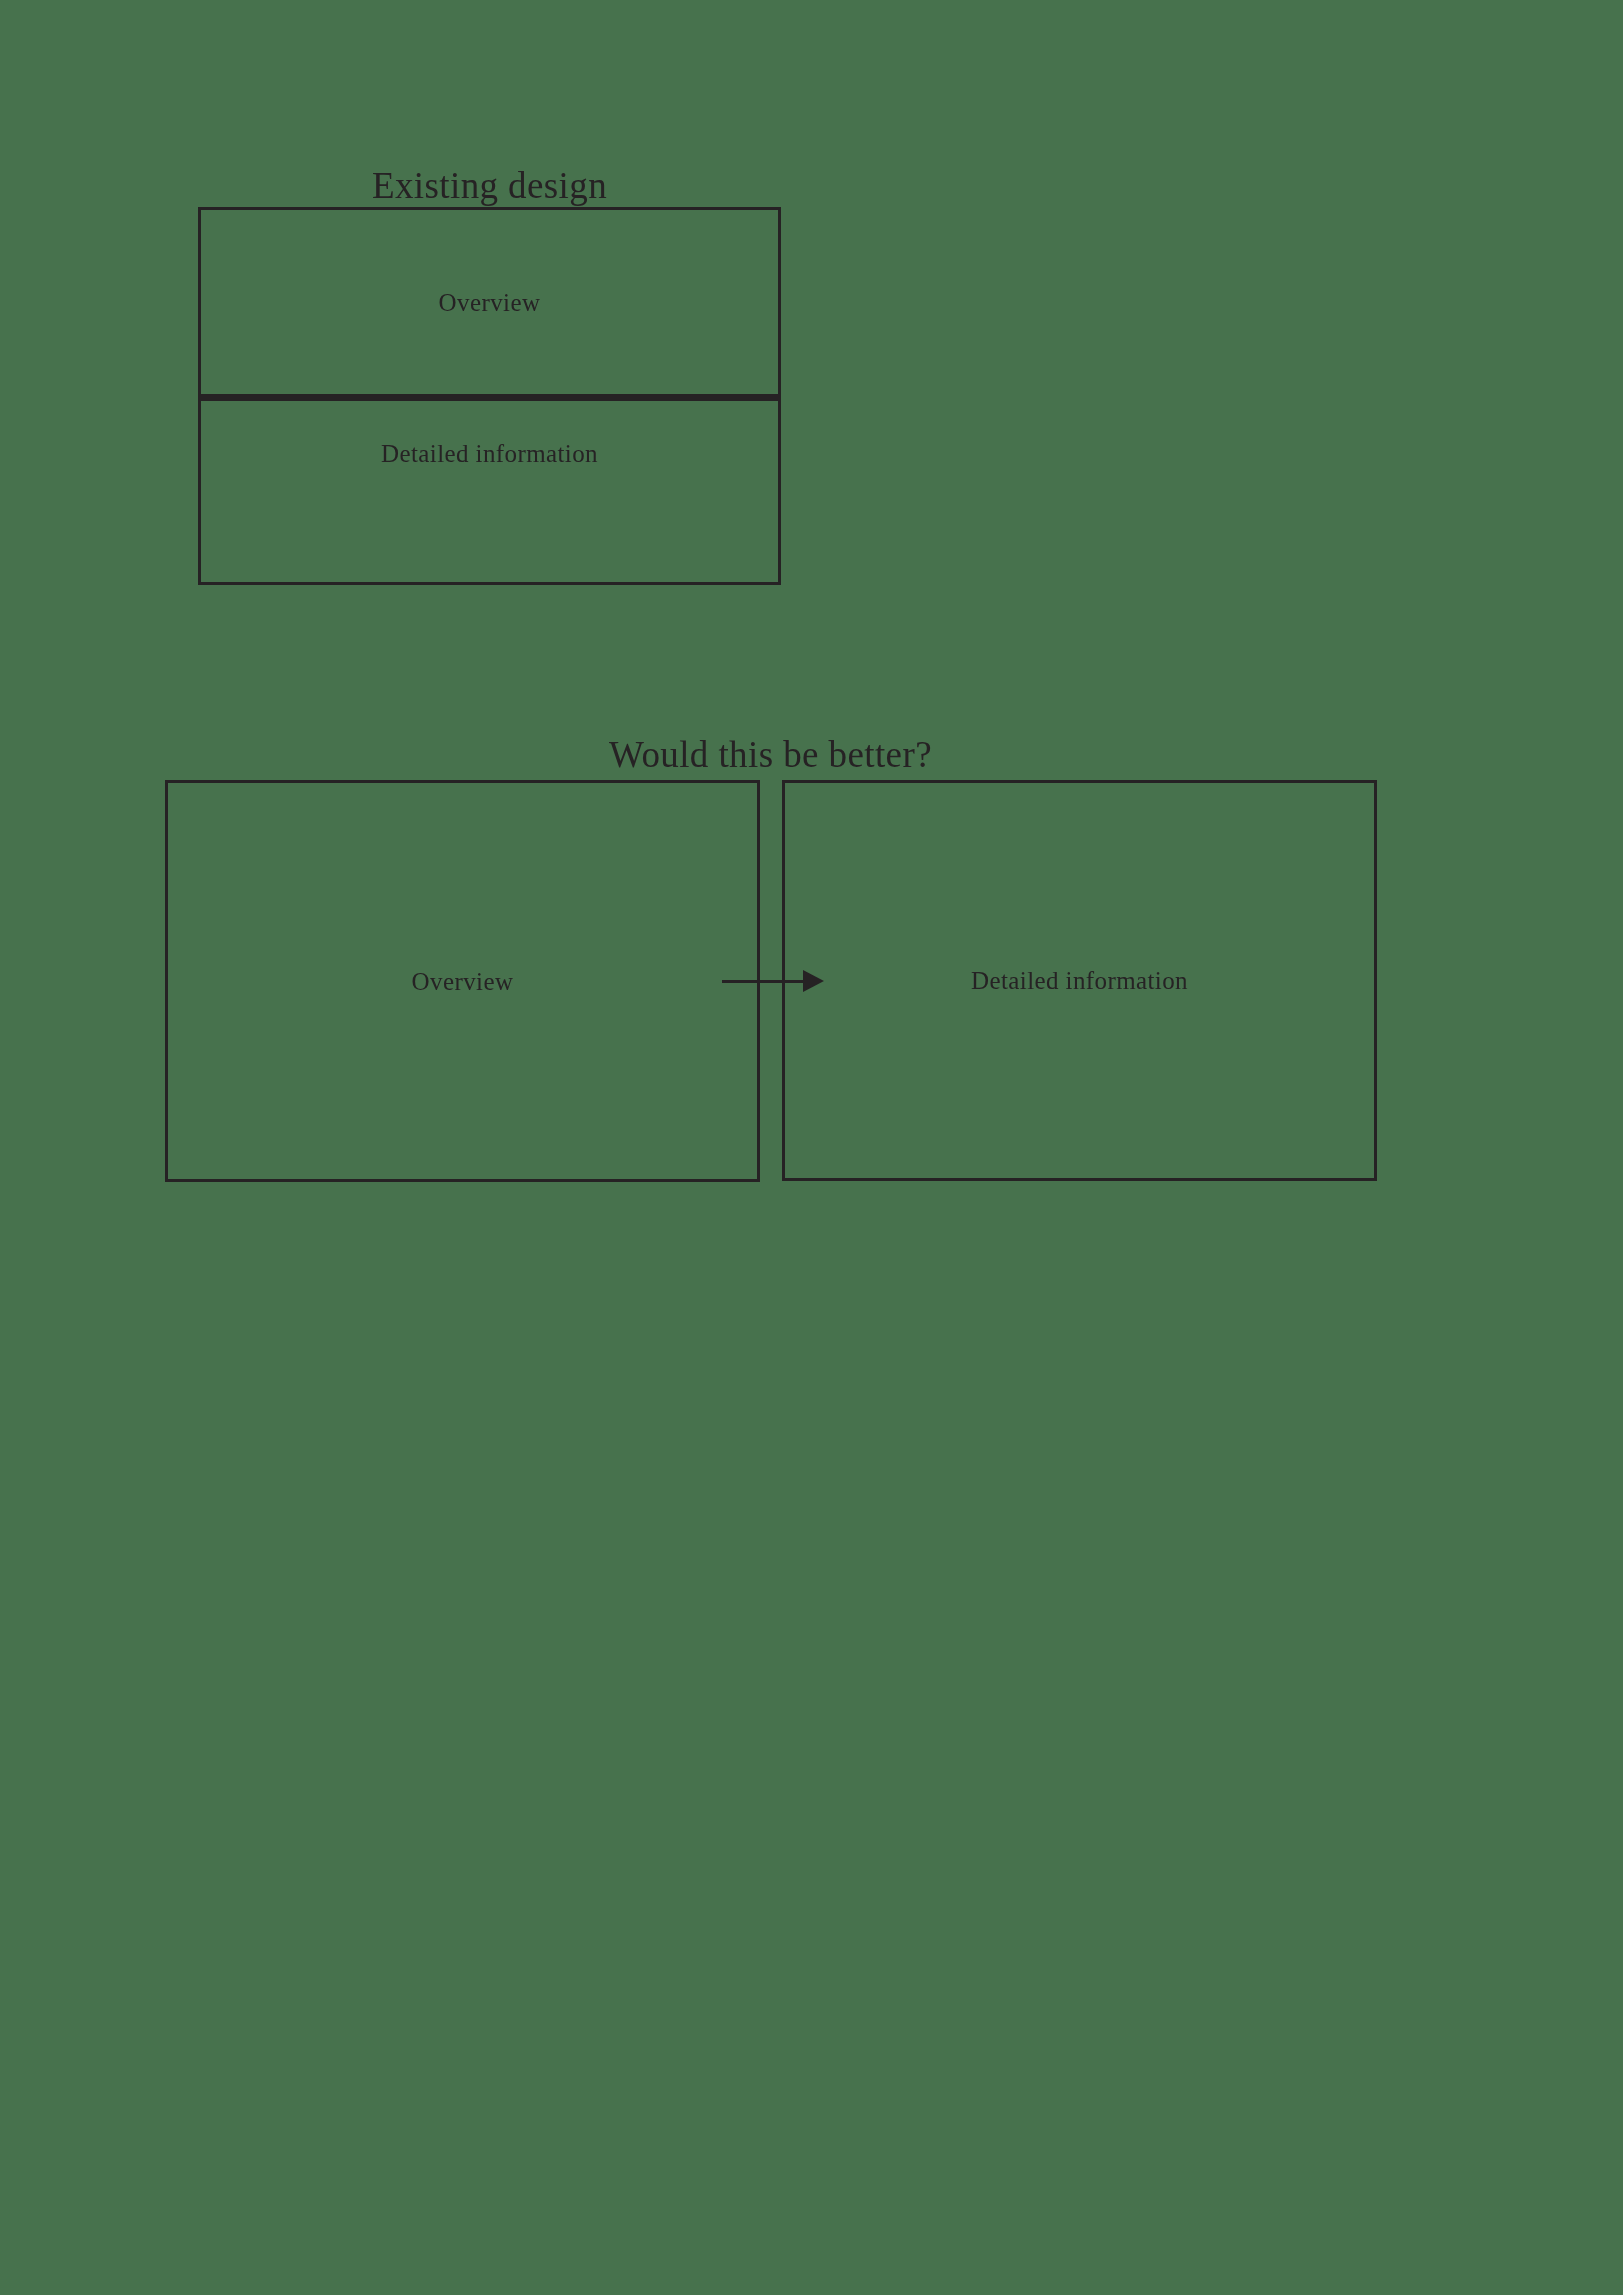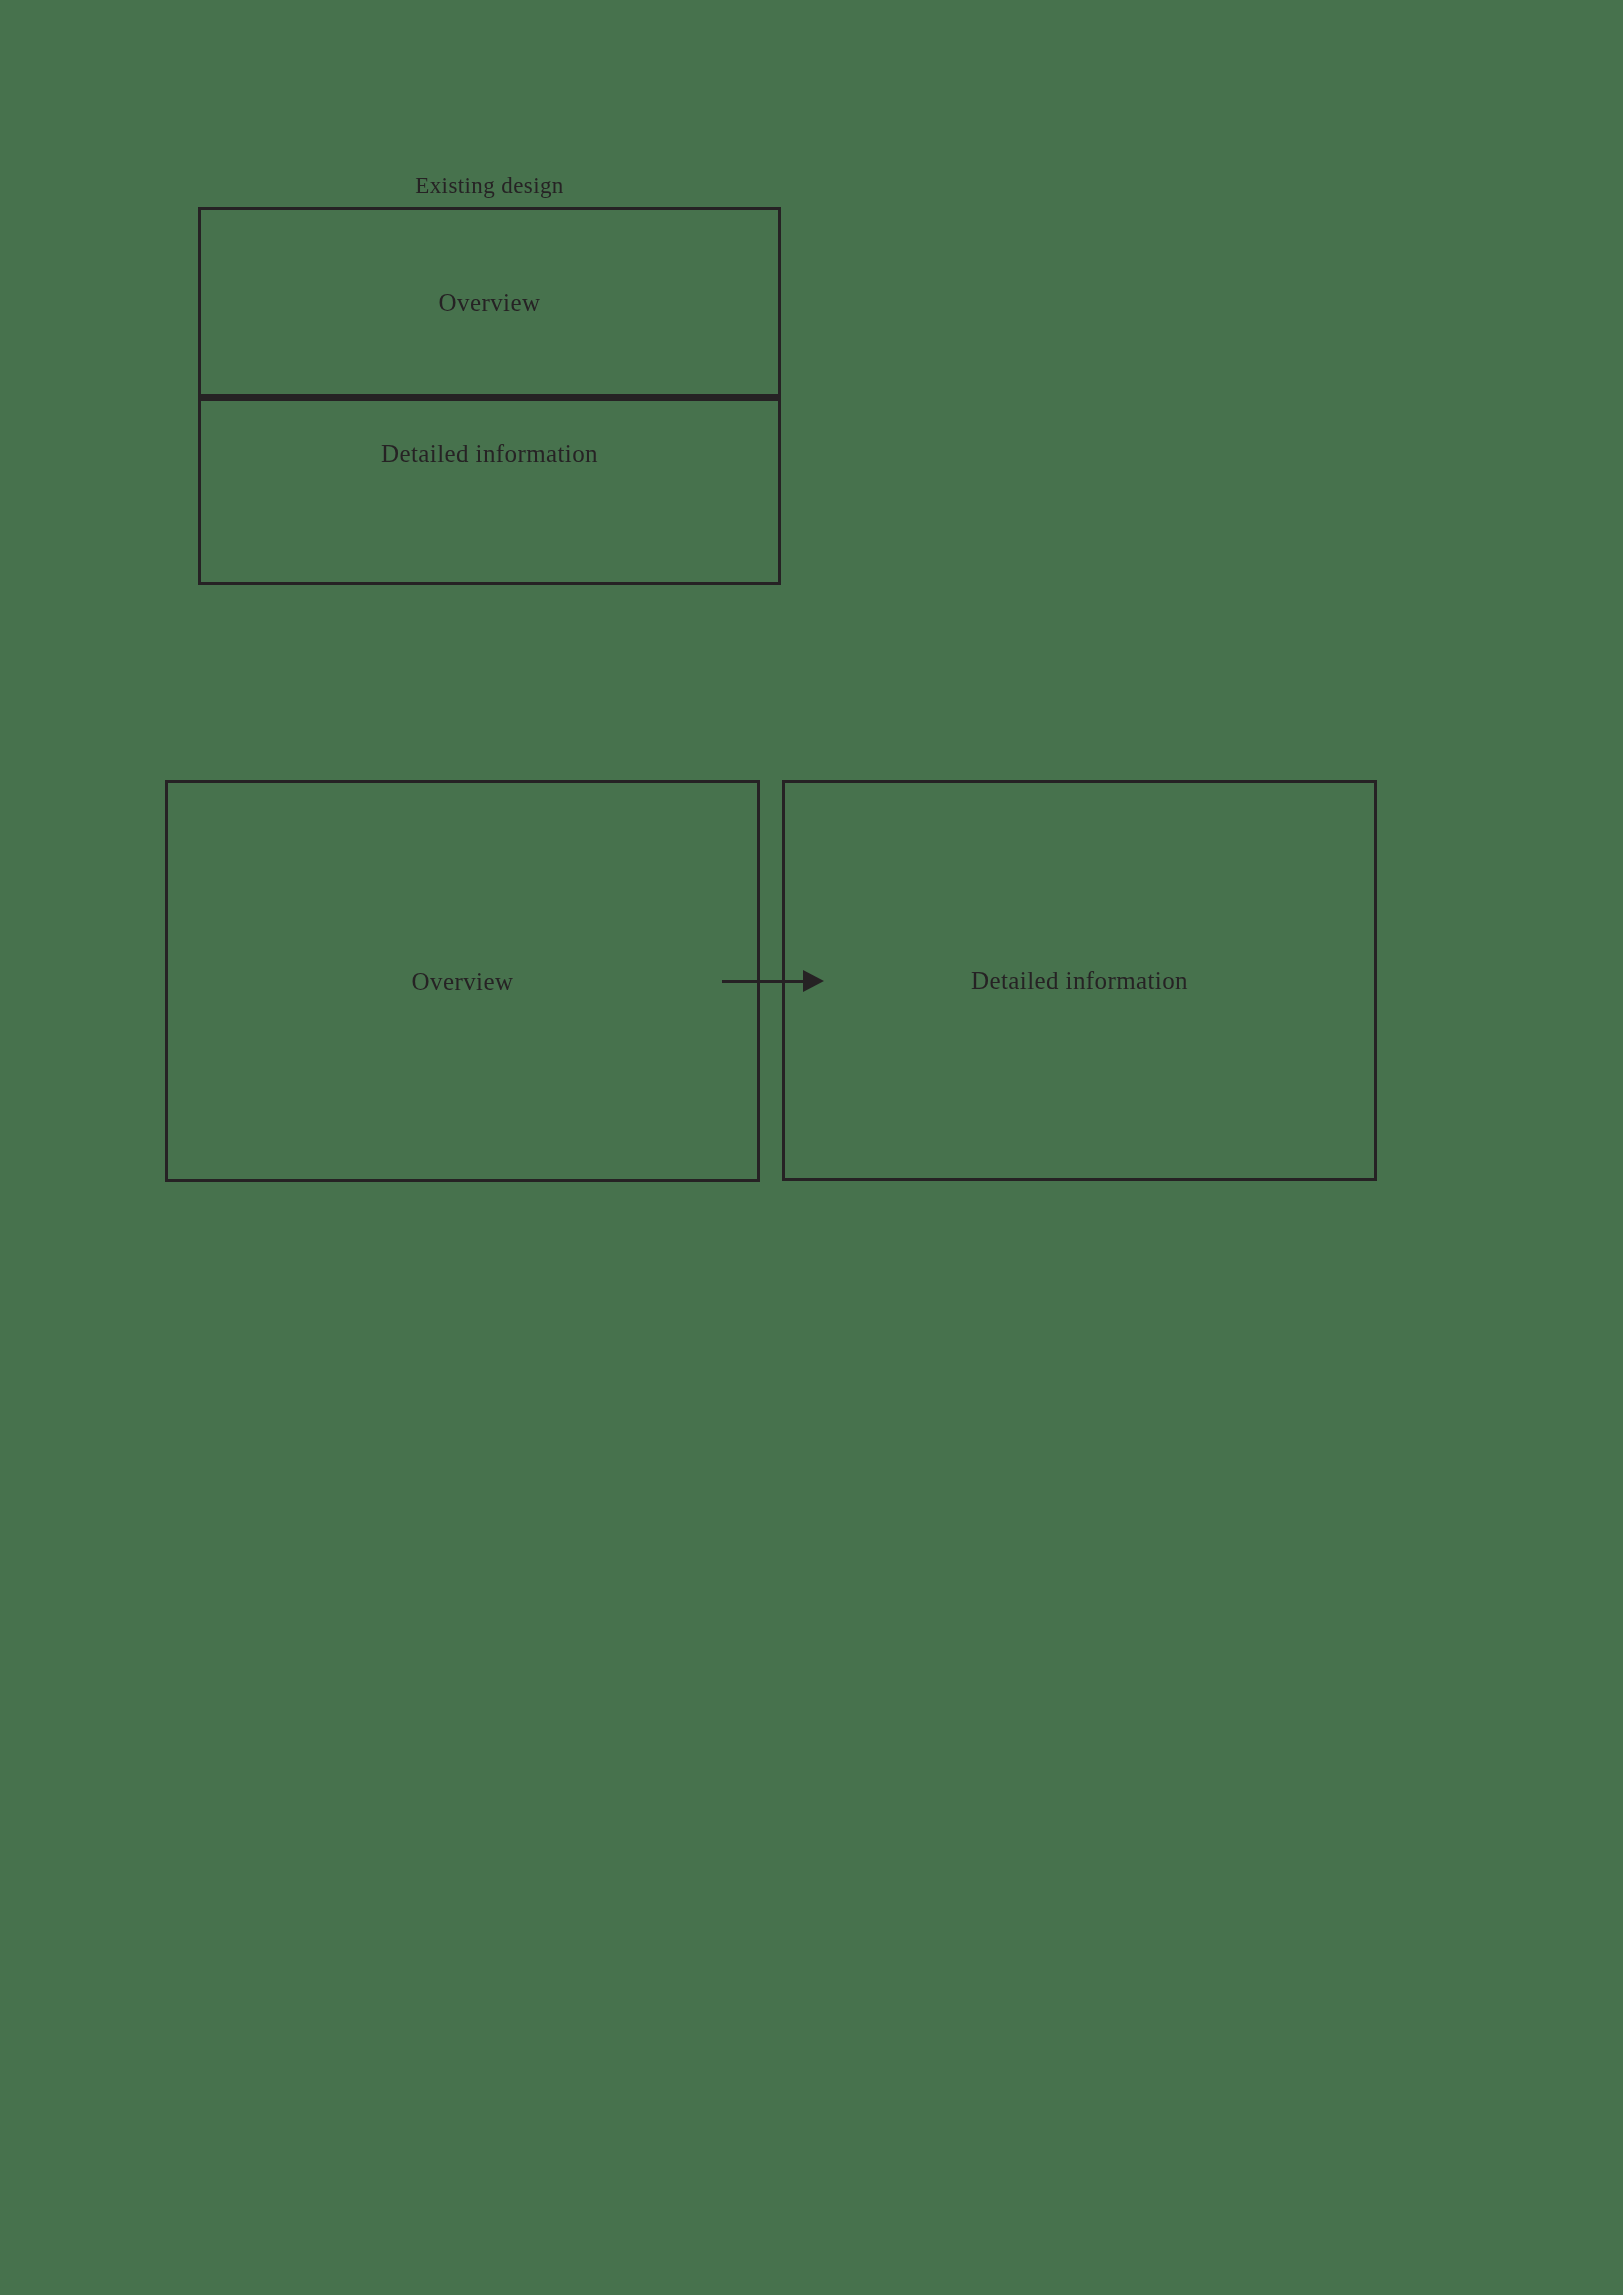--- a/index.html
+++ b/index.html
@@ -13,21 +13,21 @@
     width: 1623px;
     height: 2295px;
     background: var(--bg);
     color: var(--ink);
     font-family: "Liberation Serif", "DejaVu Serif", serif;
     overflow: hidden;
   }
   .fig-title {
     position: absolute;
     text-align: center;
-    font-size: 23px;
+    font-size: 37px;
     line-height: 37px;
     letter-spacing: 0.4px;
   }
   .title-existing { left: 198px; top: 167px; width: 583px; }
   .title-proposal { left: 165px; top: 736px; width: 1211px; }
 
   .box {
     position: absolute;
     border: 3.2px solid var(--ink);
     background: transparent;
@@ -87,20 +87,21 @@
   <div class="box box-existing">
     <div class="panel-top">
       <span class="panel-label">Overview</span>
     </div>
     <div class="h-divider"></div>
     <div class="panel-bottom">
       <span class="panel-label">Detailed information</span>
     </div>
   </div>
 
+  <div class="fig-title title-proposal">Would this be better?</div>
 
   <div class="box box-overview">
     <span class="panel-label">Overview</span>
   </div>
 
   <div class="box box-detail">
     <span class="panel-label">Detailed information</span>
   </div>
 
   <div class="flow-arrow">

